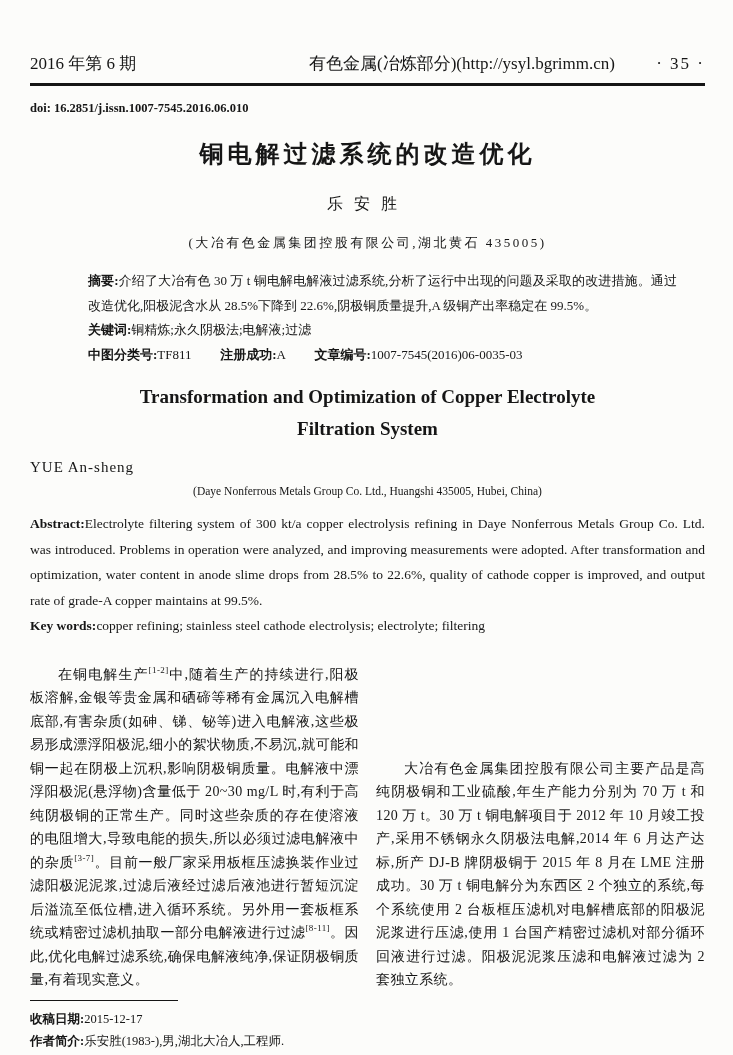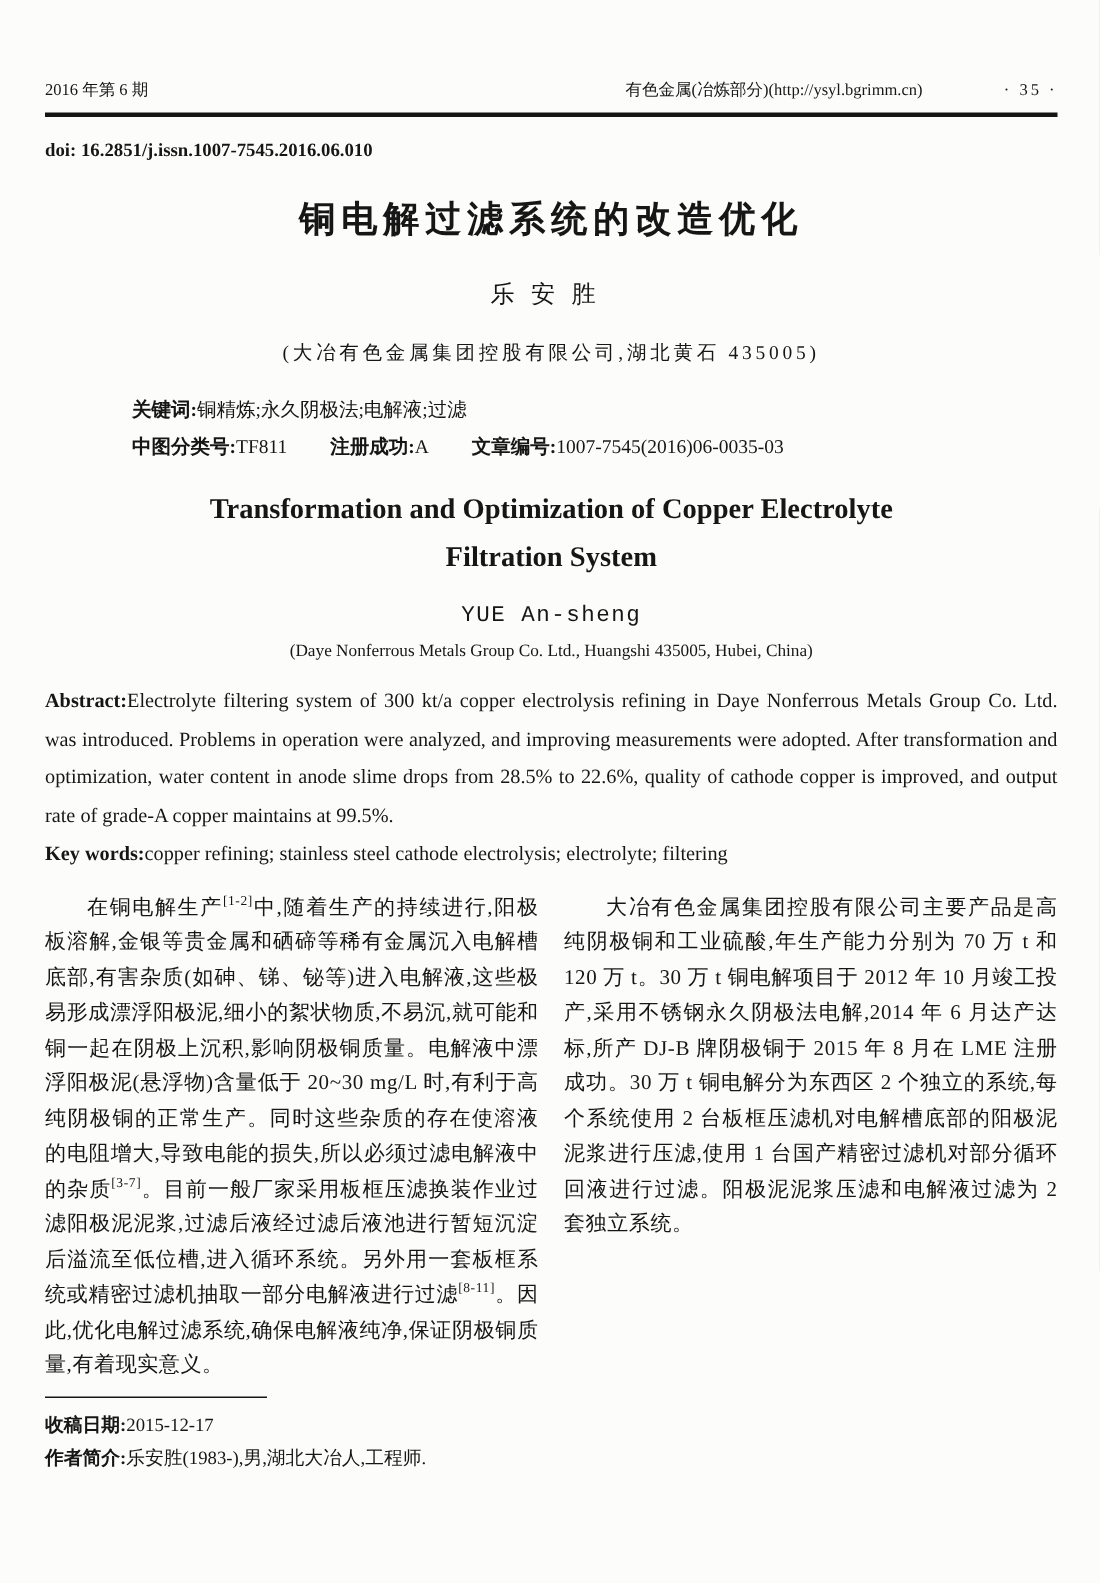--- a/index.html
+++ b/index.html
@@ -4,42 +4,42 @@
 <style>
   * { margin:0; padding:0; box-sizing:border-box; }
   html,body { background:#e9e9e7; }
   body { font-family:"Liberation Serif","DejaVu Serif",serif; color:#161616; }
   .page {
     position:relative; width:733px; height:1055px; margin:0 auto;
     background:#fcfcfa; overflow:hidden;
     padding:52px 28px 0 30px;
   }
   
-  .journal-header { display:flex; align-items:baseline; font-size:11px; }
+  .journal-header { display:flex; align-items:baseline; font-size:17px; }
   .jh-issue { width:170px; }
   .jh-name { flex:1; text-align:right; }
   .jh-page { width:90px; text-align:right; letter-spacing:2px; }
   .header-rule { border:0; border-top:3px solid #151515; margin-top:8px; }
   .doi-line { margin-top:15px; font-weight:bold; font-size:12.5px; }
   
   .title-zh { margin-top:22px; text-align:center; font-size:24px; font-weight:bold; letter-spacing:4px; }
   .author-zh { margin-top:24px; text-align:center; font-size:16px; letter-spacing:11px; }
   .affil-zh { margin-top:19px; text-align:center; font-size:13px; letter-spacing:2.5px; }
   
   .abstract-zh { margin:17px 28px 0 58px; font-size:13px; line-height:24.5px; text-align:justify; }
   .abstract-zh p { margin:0; }
   .b { font-weight:bold; }
   .meta-line span.gap { margin-right:2.2em; }
   
   .title-en { margin-top:14px; text-align:center; font-weight:bold; font-size:19px; line-height:32px; }
-  .author-en { margin-top:14px; text-align:center; font-size:15px; letter-spacing:1px;font-family:Liberation Mono, monospace; }
+  .author-en { margin-top:14px; font-size:15px; letter-spacing:1px; }
   .affil-en { margin-top:9px; text-align:center; font-size:11.5px; }
   .abstract-en { margin-top:14px; font-size:13.5px; line-height:25.5px; text-align:justify; }
   
-  .columns { display:flex; gap:17px; margin-top:12px; font-size:14px; line-height:23.5px; }
+  .columns { display:flex; gap:17px; margin-top:24px; font-size:14px; line-height:23.5px;align-items:flex-end; }
   .col { flex:1; min-width:0; text-align:justify; }
   .body-para { text-indent:2em; letter-spacing:0.4px; }
   sup { font-size:9px; line-height:0; }
   .section-heading { font-size:16px; font-weight:bold; line-height:29px; margin:4px 0 6px 0; letter-spacing:1.5px; }
   .sec-no { margin-right:1.1em; }
   
   .footnote { margin-top:8px; font-size:12.5px; line-height:22px; }
   .fn-rule { width:148px; border:0; border-top:1.5px solid #151515; margin-bottom:7px; }
 </style>
 </head>
@@ -54,20 +54,21 @@
   </div>
   <hr class="header-rule">
 
   <div class="doi-line">doi: 16.2851/j.issn.1007-7545.2016.06.010</div>
 
   <h1 class="title-zh">铜电解过滤系统的改造优化</h1>
   <div class="author-zh">乐安胜</div>
   <div class="affil-zh">(大冶有色金属集团控股有限公司,湖北黄石 435005)</div>
 
   <div class="abstract-zh">
+    <p><span class="b">摘要:</span><span>介绍了大冶有色 30 万 t 铜电解电解液过滤系统,分析了运行中出现的问题及采取的改进措施。通过改造优化,阳极泥含水从 28.5%下降到 22.6%,阴极铜质量提升,A 级铜产出率稳定在 99.5%。</span></p>
     <p><span class="b">关键词:</span><span>铜精炼;永久阴极法;电解液;过滤</span></p>
     <p class="meta-line"><span class="gap"><span class="b">中图分类号:</span><span>TF811</span></span><span class="gap"><span class="b">注册成功:</span><span>A</span></span><span><span class="b">文章编号:</span><span>1007-7545(2016)06-0035-03</span></span></p>
   </div>
 
   <div class="title-en">
     <div>Transformation and Optimization of Copper Electrolyte</div>
     <div>Filtration System</div>
   </div>
   <div class="author-en">YUE An-sheng</div>
   <div class="affil-en">(Daye Nonferrous Metals Group Co. Ltd., Huangshi 435005, Hubei, China)</div>

